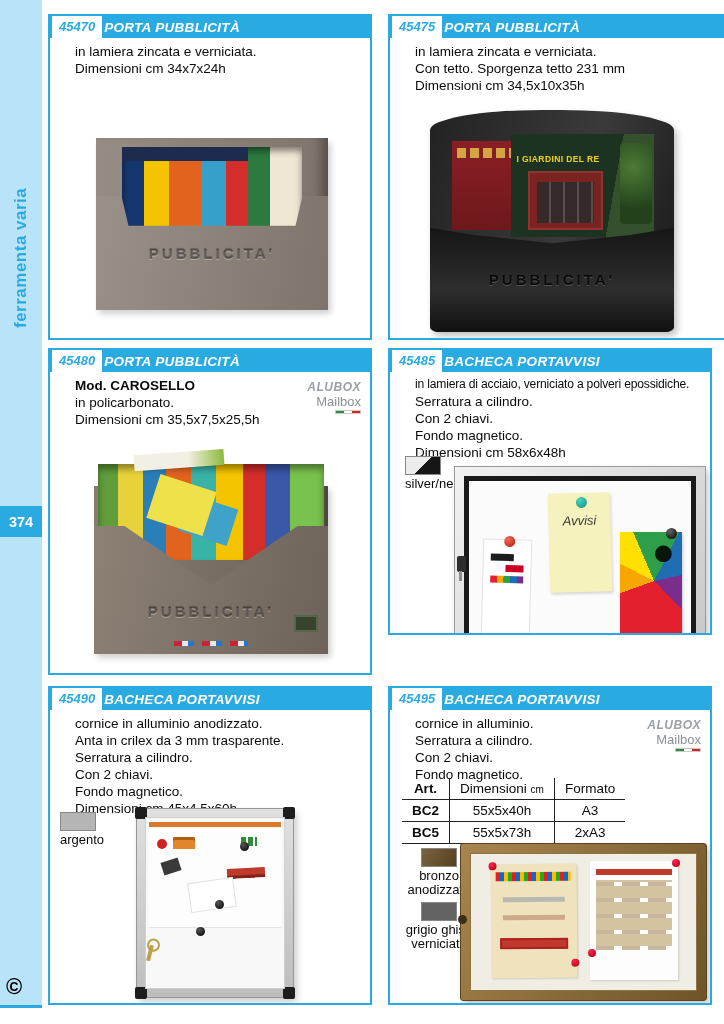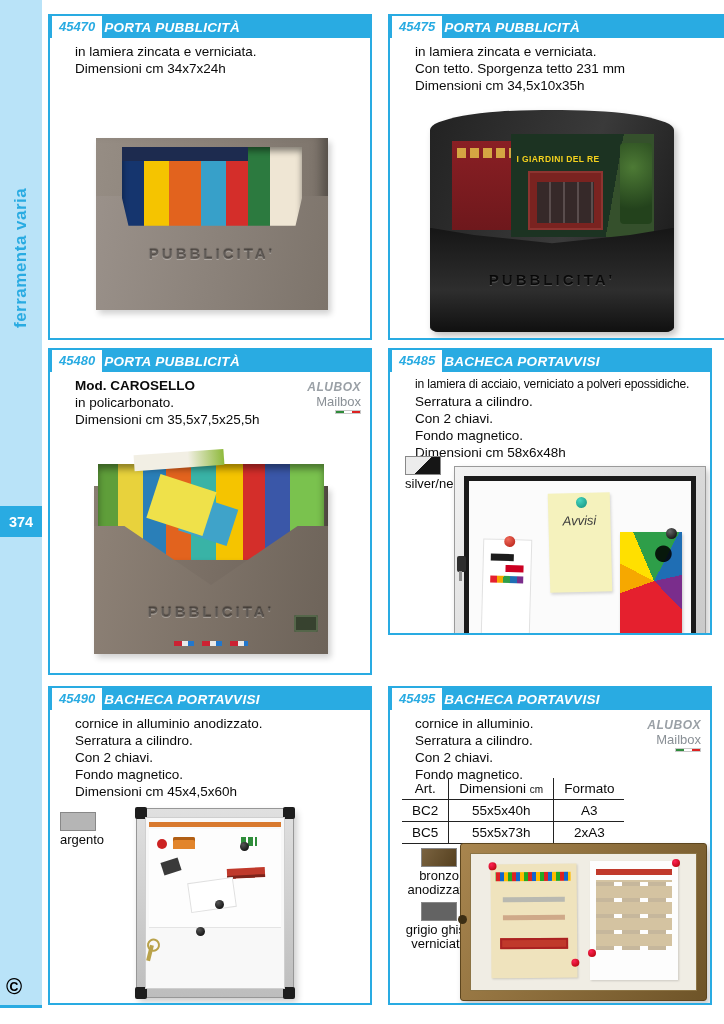--- a/index.html
+++ b/index.html
@@ -202,21 +202,21 @@
             background:repeating-linear-gradient(0deg,transparent 0 4px,#cbb58b 4px 16px),
                        repeating-linear-gradient(90deg,#b9a684 0 18px,#fff 18px 26px); opacity:.8; }
   .red-dot { position:absolute; width:8px; height:8px; border-radius:50%; background:radial-gradient(circle at 35% 30%,#f25,#a00); }
   .ph6-lock { position:absolute; left:-13px; top:45%; width:9px; height:9px; border-radius:50%; background:#3c2e14; }
 
   
   .spec { position:absolute; left:12px; top:90px; border-collapse:collapse; font-size:13.5px; color:#0a0a0a; }
   .spec th, .spec td { padding:3px 10px; text-align:center;
             border-bottom:1.5px solid #222; }
   .spec th { font-weight:400; }
-  .spec th.b, .spec td.b { font-weight:400; }
+  .spec th.b, .spec td.b { font-weight:700; }
   .spec th + th, .spec td + td { border-left:1.5px solid #222; }
   .spec .unit { font-size:10px; }
 </style>
 </head>
 <body>
 
 <div class="page">
 
   <aside class="sidebar">
     <div class="vtext">ferramenta varia</div>
@@ -328,20 +328,21 @@
     </div>
   </section>
 
   <section class="cell c5">
     <header class="bar">
       <span class="code">45490</span>
       <span class="ptitle">BACHECA PORTAVVISI</span>
     </header>
     <div class="body">
       <p class="line">cornice in alluminio anodizzato.</p>
+      <p class="line">Anta in crilex da 3 mm trasparente.</p>
       <p class="line">Serratura a cilindro.</p>
       <p class="line">Con 2 chiavi.</p>
       <p class="line">Fondo magnetico.</p>
       <p class="line">Dimensioni cm 45x4,5x60h</p>
     </div>
     <div class="swatch" style="left:10px;top:124px;">
       <div class="sw-box sw-argento"></div>
       <div class="sw-label">argento</div>
     </div>
     <div class="photo5">

